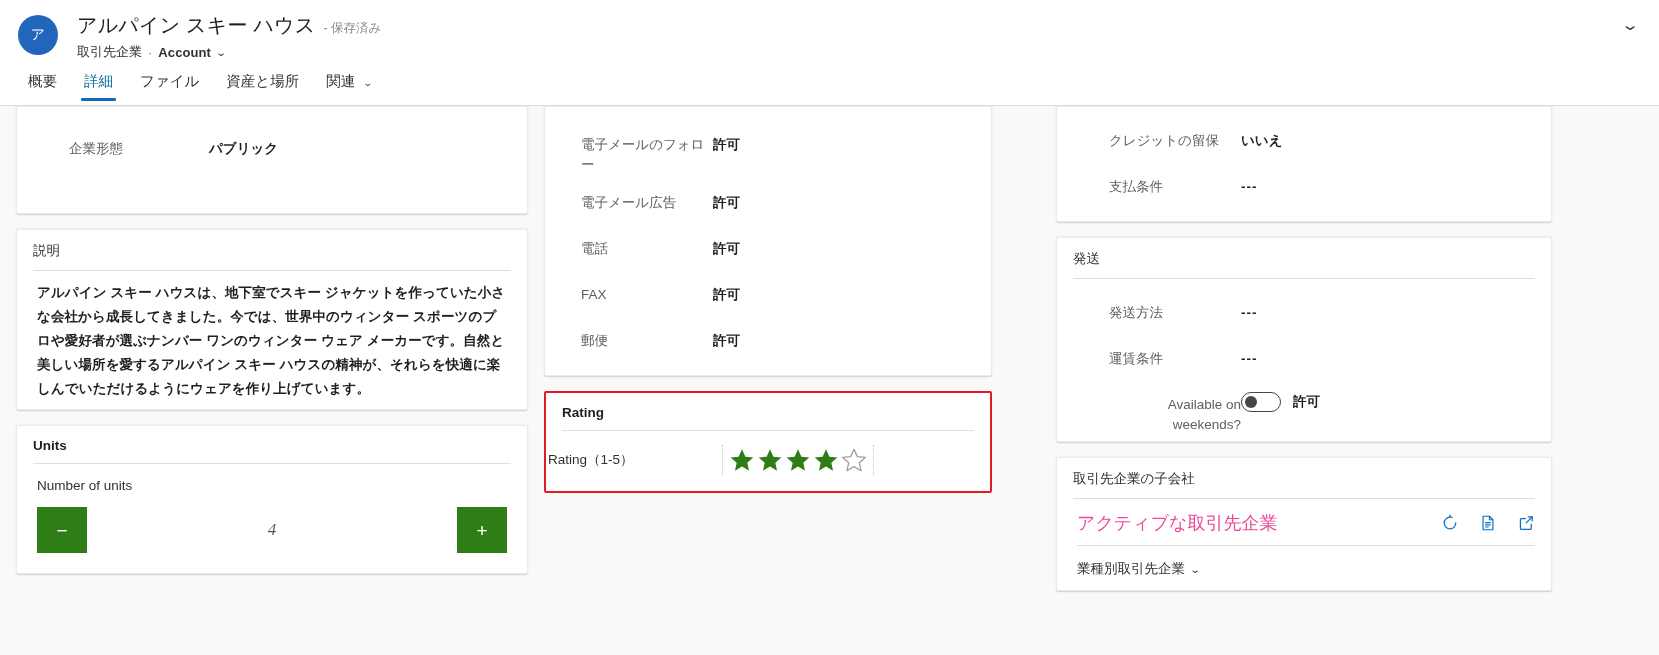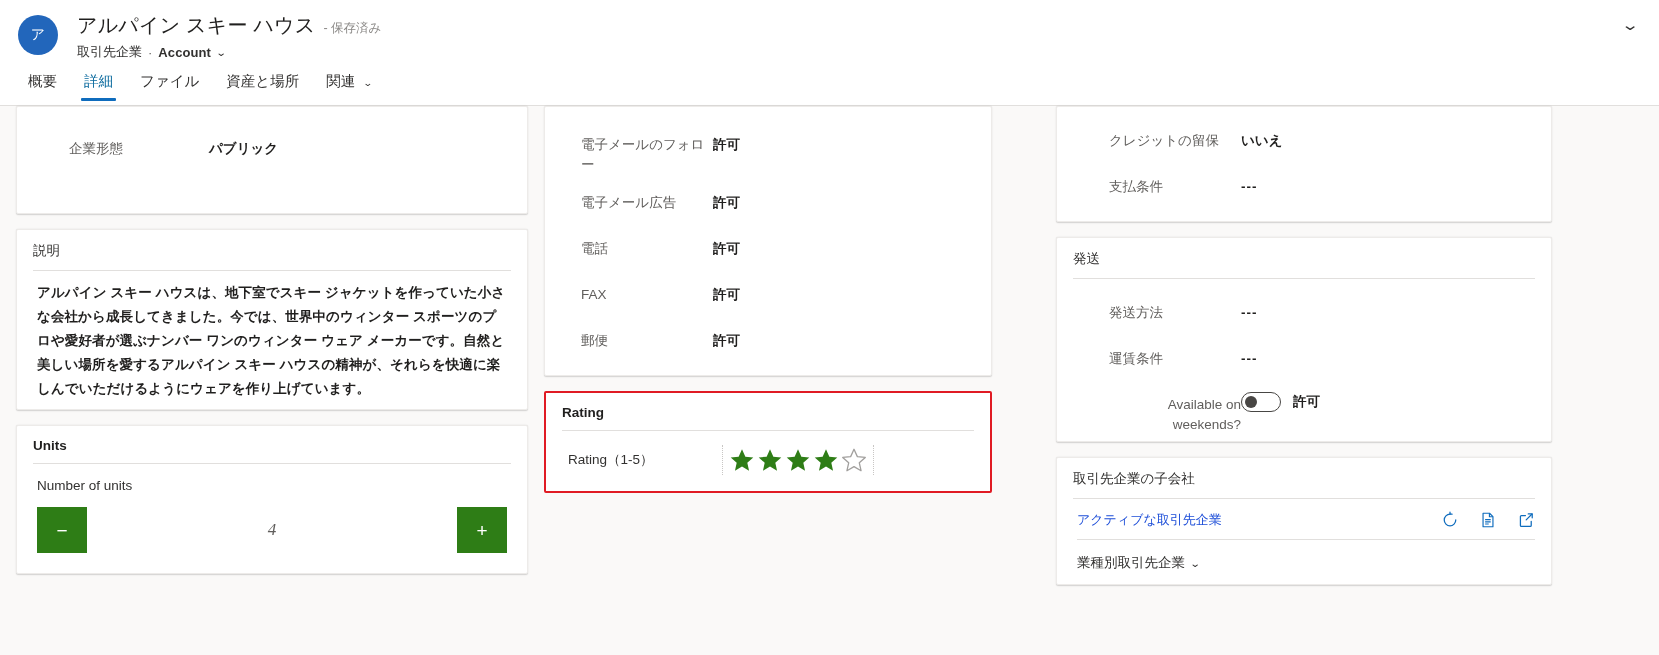--- a/index.html
+++ b/index.html
@@ -211,21 +211,21 @@
   
   .rating-row {
     display: flex;
     align-items: center;
     padding: 14px 0 16px 0;
   }
   .rating-label {
     width: 176px; flex: 0 0 176px;
     font-size: 13.5px;
     color: #323130;
-    padding-left: 22px;
+    padding-left: 2px;
   }
   .stars {
     display: flex;
     align-items: center;
     gap: 2px;
     border-left: 1px dotted #c8c6c4;
     border-right: 1px dotted #c8c6c4;
     padding: 2px 6px;
   }
   .star { width: 26px; height: 26px; display: block; }
@@ -256,22 +256,22 @@
   }
 
   
   .grid-head {
     display: flex;
     align-items: center;
     justify-content: space-between;
     padding: 12px 16px 10px 20px;
   }
   .grid-head-label {
-    font-size: 13px;
-    color: #1d4ed8;
+    font-size: 18px;
+    color: #ec4899;
   }
   .grid-actions { display: flex; align-items: center; gap: 20px; }
   .gicon { width: 18px; height: 18px; cursor: pointer; display: block; }
   .grid-rule { height: 1px; background: #e1dfdd; margin: 0 16px 0 20px; }
   .grid-filter {
     display: flex; align-items: center;
     padding: 14px 20px 12px 20px;
     font-size: 13.5px;
     color: #323130;
     cursor: pointer;

